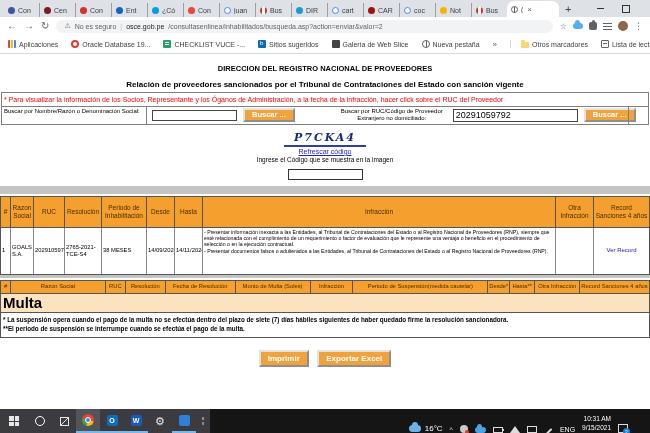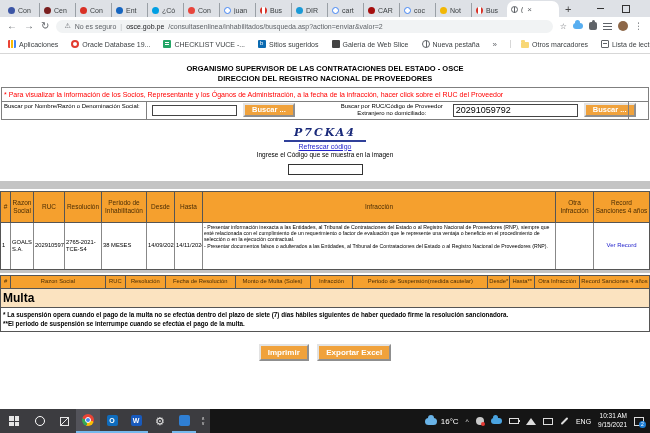--- a/index.html
+++ b/index.html
@@ -110,21 +110,21 @@
   .dcell{box-sizing:border-box;border-right:1px solid #888;font-size:5.8px;padding:1px;line-height:1.18;overflow:hidden;}
   .dcell:last-child{border-right:none;}
   .dc-center{display:flex;align-items:center;justify-content:flex-start;}
   .infr{font-size:5.2px;line-height:1.22;}
   .verrec{color:#2323cc;font-size:6px;display:flex;align-items:center;justify-content:center;}
   .thinband{height:3px;background:#c4c4c4;}
   .t2h{height:12px;}
   .t2c0{width:10px}.t2c1{width:95px}.t2c2{width:20px}.t2c3{width:40px}.t2c4{width:70px}.t2c5{width:75px}
   .t2c6{width:43px}.t2c7{width:135px}.t2c8{width:22px}.t2c9{width:25px}.t2c10{width:45px}.t2c11{width:69px}
   .t2 .hcell{font-size:5.8px;}
-  .multaband{height:18px;font-size:12px;}
+  .multaband{height:18px;font-size:15px;}
   .footbox{border:1px solid #555;border-top:none;padding:2px 2px 3px 2px;}
   .footline{font-weight:bold;font-size:6.3px;line-height:1.5;}
   .btnrow{margin-top:9px;text-align:center;}
   .pgbtn{background:#f0a23c;color:#fff;font-weight:bold;font-size:8px;border:2px outset #e3e3e3;
          padding:2px 7px;margin:0 2px;}
 
   
   .taskbar{height:24px;flex:0 0 auto;display:flex;align-items:stretch;background:#3c3c40;color:#fff;}
   .startbtn{width:28px;display:flex;align-items:center;justify-content:center;}
   .winlogo{width:10px;height:10px;display:grid;grid-template-columns:1fr 1fr;grid-template-rows:1fr 1fr;gap:1px;}
@@ -140,21 +140,21 @@
   .chromeic:before{content:"";position:absolute;left:3px;top:3px;width:6px;height:6px;border-radius:50%;background:#4285f4;border:1px solid #fff;box-sizing:border-box;}
   .appactive{background:#53535a;border-bottom:2px solid #76b9ed;box-sizing:border-box;}
   .appline{border-bottom:2px solid #76b9ed;box-sizing:border-box;}
   .sqic{width:11px;height:11px;border-radius:2px;display:flex;align-items:center;justify-content:center;
         font-size:7px;font-weight:bold;color:#fff;}
   .outlook{background:#0f6cbd;}
   .word{background:#185abd;}
   .gearic{font-size:11px;color:#e6e6e6;line-height:1;}
   .blueapp{background:#2f7fd4;}
   .scrollch{display:flex;flex-direction:column;align-items:center;justify-content:center;font-size:5px;color:#ddd;line-height:1;width:14px;}
-  .tray{flex:1;background:#151515;display:flex;align-items:center;justify-content:flex-end;gap:7px;padding-right:4px;}
+  .tray{flex:1;background:#151515;display:flex;align-items:flex-end;justify-content:flex-end;gap:7px;padding-right:20px;}
   .weather{display:flex;align-items:center;gap:4px;font-size:8px;}
   .wcloud{width:12px;height:7px;background:#69b3e7;border-radius:4px;position:relative;}
   .wcloud:before{content:"";position:absolute;left:3px;top:-3px;width:6px;height:6px;border-radius:50%;background:#69b3e7;}
   .trch{font-size:7px;color:#ddd;}
   .dotred{width:8px;height:8px;border-radius:50%;background:#c9c9c9;position:relative;}
   .dotred:before{content:"";position:absolute;right:-1px;bottom:-1px;width:4px;height:4px;border-radius:50%;background:#e53935;}
   .odcloud{width:11px;height:6px;background:#4aa3e0;border-radius:3px;position:relative;}
   .odcloud:before{content:"";position:absolute;left:2px;top:-3px;width:5px;height:5px;border-radius:50%;background:#4aa3e0;}
   .battic{width:10px;height:6px;border:1px solid #ddd;position:relative;box-sizing:border-box;}
   .battic:before{content:"";position:absolute;right:-2px;top:1px;width:1px;height:2px;background:#ddd;}
@@ -308,23 +308,23 @@
         </span>
       <span class="bmk">
           <span class="bic bic-rlist"></span>
           <span>Lista de lectura</span>
         </span>
     </span>
   </div>
 
   <div class="page">
     <div class="org">
-      <div>ORGANISMO SUPERVISOR DE LAS CONTRATACIONES DEL ESTADO - OSCE</div>
       <div>DIRECCION DEL REGISTRO NACIONAL DE PROVEEDORES</div>
     </div>
+    <div class="subtitle">Relación de proveedores sancionados por el Tribunal de Contrataciones del Estado con sanción vigente</div>
     <div class="warnbox">* Para visualizar la información de los Socios, Representante y los Óganos de Administración, a la fecha de la infracción, hacer click sobre el RUC del Proveedor</div>
 
     <div class="searchrow">
       <div class="slabel1">Buscar por Nombre/Razón o Denominación Social:</div>
       <input class="sinput1" type="text" value="" style="">
       <button class="sbtn">Buscar ...</button>
       <div class="slabel2">Buscar por RUC/Código de Proveedor Extranjero no domiciliado:</div>
       <input class="sinput2" type="text" value="20291059792" style="">
       <button class="sbtn">Buscar ...</button>
       <div class="vline"></div>

